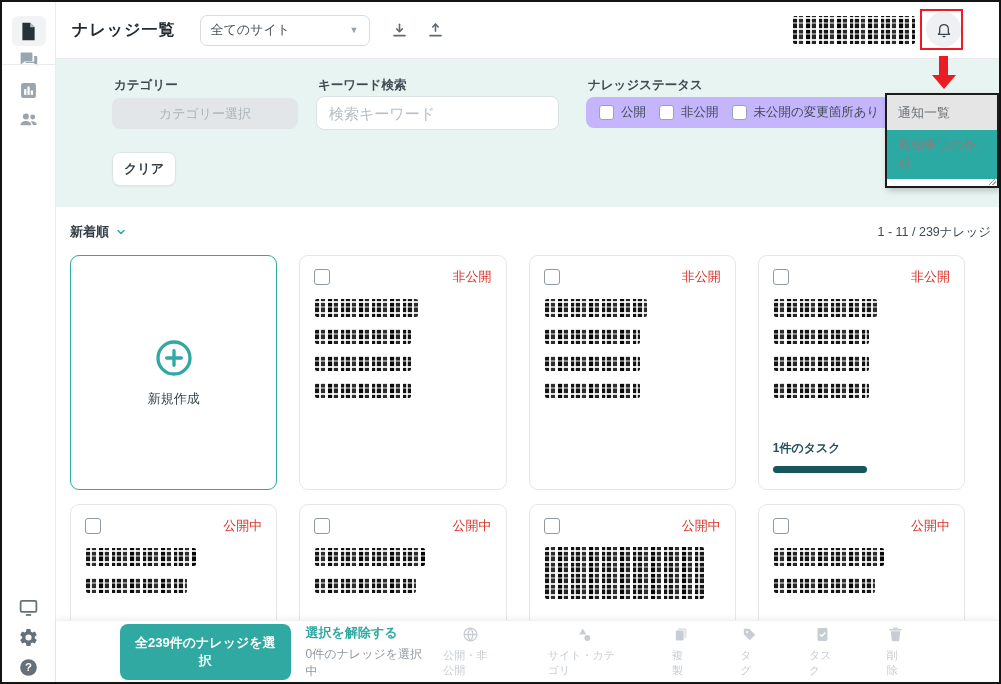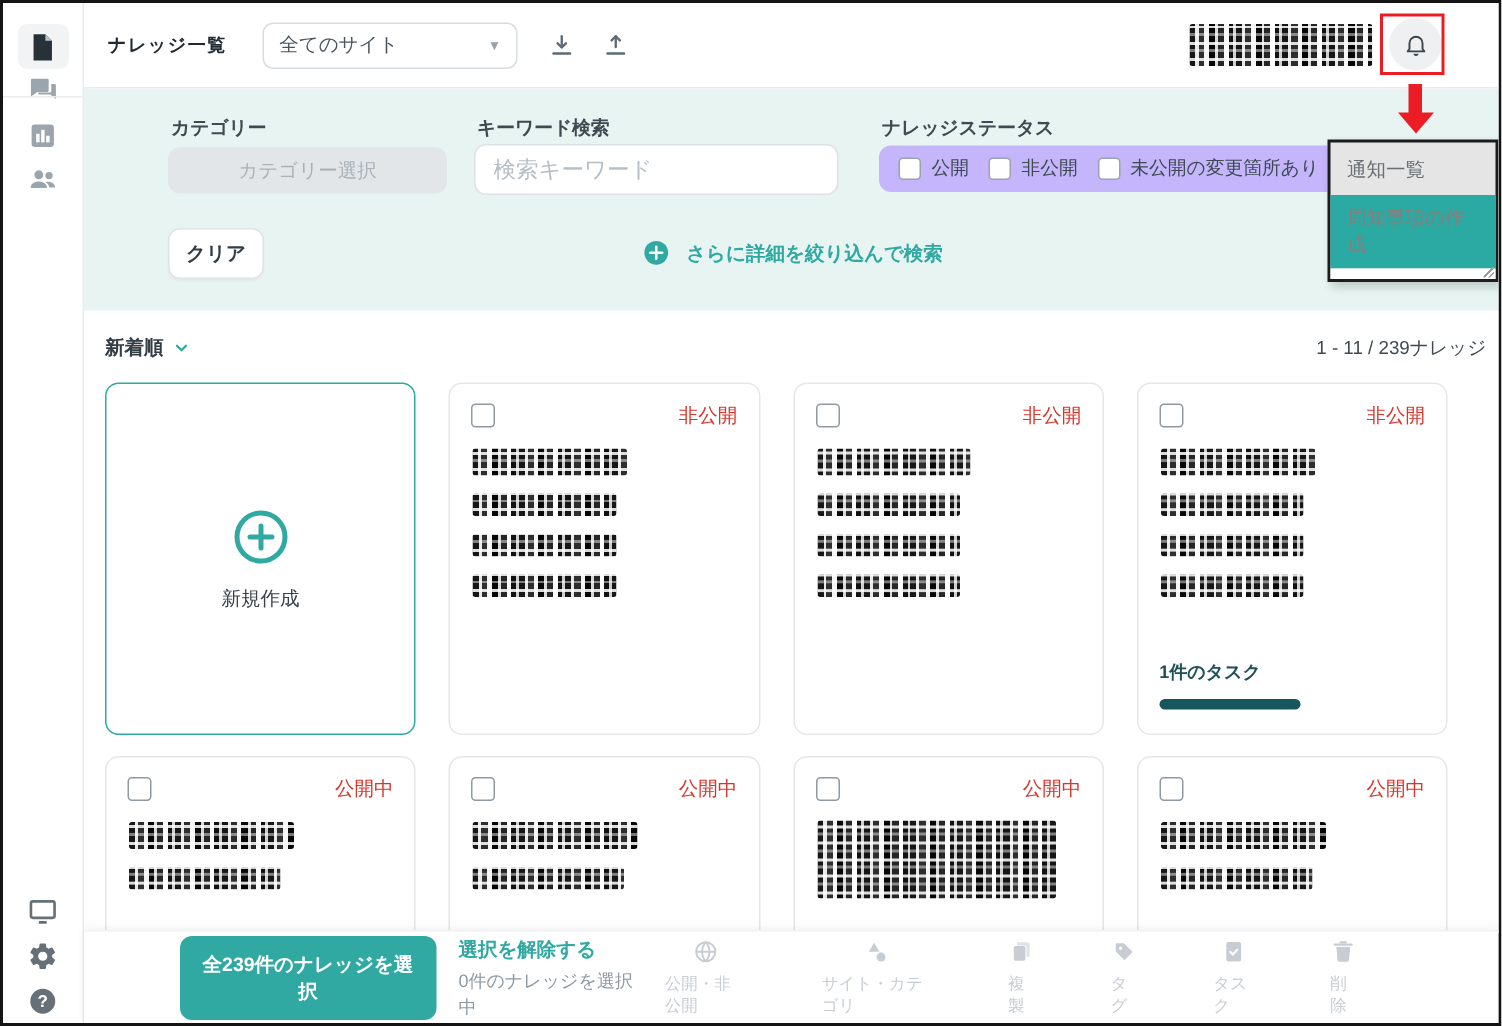--- a/index.html
+++ b/index.html
@@ -17,21 +17,21 @@
 
   
   .sidebar{ position:absolute; left:0; top:0; width:54px; height:100%; background:#fff; border-right:1px solid #e9ecee; z-index:6; }
   .side-icon{ position:absolute; left:50%; transform:translateX(-50%); width:34px; height:30px; display:flex; align-items:center; justify-content:center; border-radius:6px; cursor:pointer; }
   .side-icon svg{ width:21px; height:21px; }
   .side-icon.active{ background:#f1f3f5; }
   .side-divider{ position:absolute; left:0; top:62px; width:100%; height:1px; background:#e9ecee; }
 
   
   .topbar{ position:absolute; left:54px; top:0; width:945px; height:57px; background:#fff; border-bottom:1px solid #e9ecee; display:flex; align-items:center; padding:0 14px; z-index:5; }
-  .page-title{ font-size:12px; font-weight:700; color:#1f2a32; letter-spacing:1px; margin-left:2px; }
+  .page-title{ font-size:16px; font-weight:700; color:#1f2a32; letter-spacing:1px; margin-left:2px; }
   .site-select{ margin-left:24px; width:170px; height:31px; border:1px solid #d6dce0; border-radius:7px; background:#fff; display:flex; align-items:center; padding:0 10px; font-size:13px; color:#49545c; cursor:pointer; }
   .site-select .caret{ margin-left:auto; font-size:9px; color:#97a1a9; }
   .io-icons{ display:flex; gap:17px; margin-left:20px; }
   .io-icons svg{ width:19px; height:19px; cursor:pointer; }
   .user-redacted{ position:absolute; top:14px; right:86px; width:122px; height:28px; }
   .top-vdiv{ position:absolute; top:15px; right:79px; width:1px; height:27px; background:#e4e7ea; }
   .bell-btn{ position:absolute; top:10px; right:40px; width:35px; height:35px; border-radius:50%; background:#eef0f2; display:flex; align-items:center; justify-content:center; cursor:pointer; }
   .bell-btn svg{ width:18px; height:18px; }
 
   
@@ -186,27 +186,20 @@
       <span class="checkbox"></span>
       <span class="opt-label">公開</span>
       <span class="checkbox"></span>
       <span class="opt-label">非公開</span>
       <span class="checkbox"></span>
       <span class="opt-label" style="margin-right:0">未公開の変更箇所あり</span>
     </div>
 
     <button class="clear-btn">クリア</button>
 
-    <div class="adv-search">
-      <svg viewBox="0 0 24 24">
-          <circle cx="12" cy="12" r="10" fill="#2fa9a2"></circle>
-          <path d="M12 7v10M7 12h10" stroke="#fff" stroke-width="2.2" stroke-linecap="round"></path>
-        </svg>
-      <span>さらに詳細を絞り込んで検索</span>
-    </div>
   </section>
 
   <main class="main">
     <div class="sort-row">
       <div class="sort-ctl">
         <span>新着順</span>
         <svg width="12" height="12" viewBox="0 0 24 24" fill="none" stroke="#2fa9a2" stroke-width="3" stroke-linecap="round" stroke-linejoin="round">
             <path d="M6 9l6 6 6-6"></path>
           </svg>
       </div>

